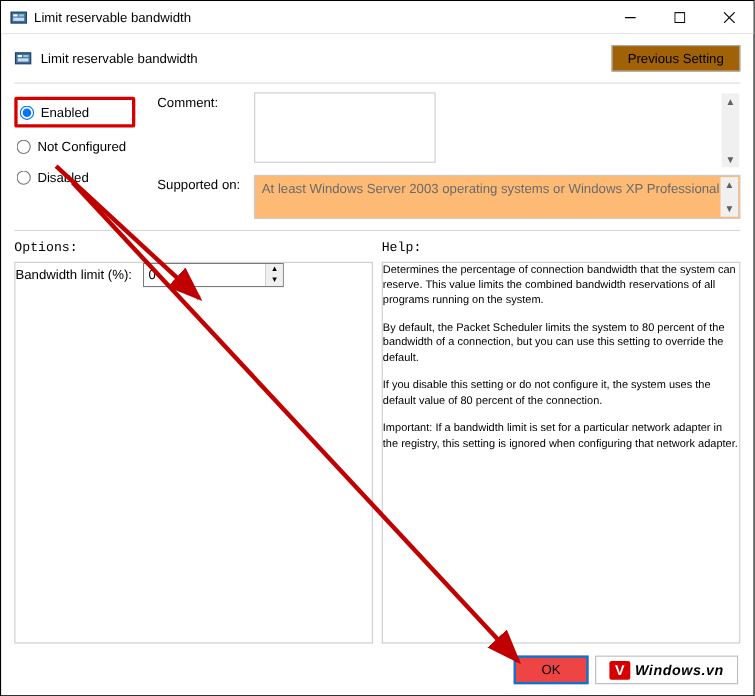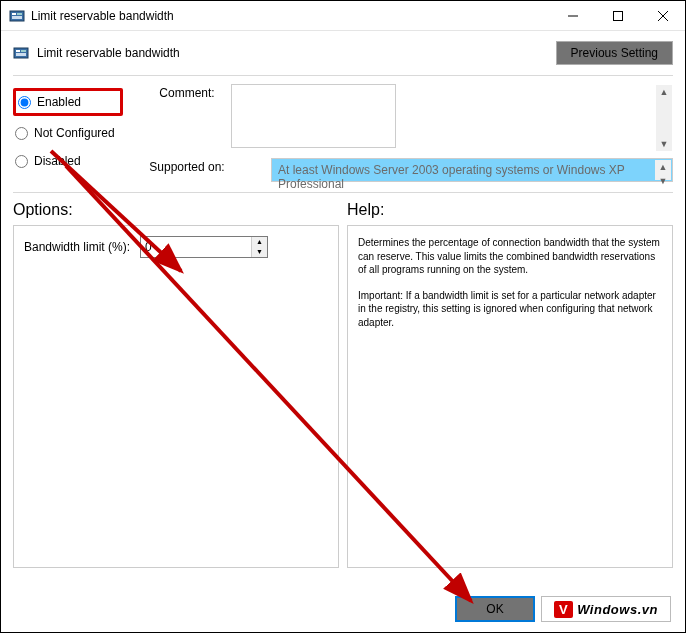--- a/index.html
+++ b/index.html
@@ -7,54 +7,54 @@
     
     .titlebar { height: 30px; background: #fff; border-bottom: 1px solid #e5e5e5; display: flex; align-items: center; padding: 0 0 0 8px; }
     .titlebar .icon-app { width: 16px; height: 16px; margin-right: 6px; display: inline-block; }
     .titlebar .title { font-size: 12px; flex: 1; }
     .winbtns { display: flex; height: 100%; }
     .winbtn { width: 45px; display: flex; align-items: center; justify-content: center; }
     
     .header-row { padding: 10px 12px; display: flex; align-items: center; }
     .header-row .icon-app { width: 16px; height: 16px; margin-right: 8px; }
     .header-row .subtitle { font-size: 12px; flex: 1; }
-    .btn { background: #737373; border: 1px solid #adadad; font-size: 12px; padding: 4px 14px; margin-left: 6px; cursor: pointer; }
+    .btn { background: #a16207; border: 1px solid #adadad; font-size: 12px; padding: 4px 14px; margin-left: 6px; cursor: pointer; }
     
     .divider { height: 1px; background: #d9d9d9; margin: 0 12px; }
     
     .config-area { padding: 8px 12px 4px 12px; display: flex; gap: 20px; }
     .radio-col { width: 110px; padding-top: 4px; }
     .radio-item { display: flex; align-items: center; font-size: 12px; padding: 4px 2px; margin-bottom: 6px; }
     .radio-item input { margin-right: 6px; }
     .highlight { border: 3px solid #d60000; border-radius: 2px; }
     
     .fields-col { flex: 1; }
     .field-row { display: flex; margin-bottom: 6px; }
-    .field-label { width: 88px; font-size: 12px; padding-top: 2px; text-align: center; }
+    .field-label { width: 88px; font-size: 12px; padding-top: 2px; }
     .comment-box { flex: 1; height: 64px; border: 1px solid #ccc; font-size: 12px; padding: 4px; resize: none; position: relative; }
-    .supported-box { flex: 1; height: 24px; border: 1px solid #ccc; font-size: 12px; padding: 4px 18px 4px 6px; background: #7dd3fc; color: #6b6b6b; position: relative; margin-left: 40px; }
+    .supported-box { flex: 1; height: 40px; border: 1px solid #ccc; font-size: 12px; padding: 4px 18px 4px 6px; background: #fdba74; color: #6b6b6b; position: relative; }
     .scroll-arrows { position: absolute; right: 1px; top: 1px; bottom: 1px; width: 16px; background: #f0f0f0; display: flex; flex-direction: column; justify-content: space-between; }
     .scroll-arrows span { font-size: 9px; text-align: center; color: #606060; line-height: 14px; }
     
     .lower { padding: 8px 12px 0 12px; display: flex; gap: 8px; height: 375px; }
     .options-col, .help-col { flex: 1; display: flex; flex-direction: column; }
-    .col-label { font-size: 16px; margin-bottom: 6px; }
-    .frame { border: 1px solid #ccc; flex: 1; padding: 10px; font-size: 12px; overflow: hidden; }
+    .col-label { font-size: 12px; margin-bottom: 6px; font-family: Liberation Mono, monospace; }
+    .frame { border: 1px solid #ccc; flex: 1; font-size: 12px; overflow: hidden; }
     
     .num-field { display: flex; align-items: center; gap: 10px; }
     .num-field label { font-size: 12px; }
     .num-input-wrap { display: flex; align-items: stretch; border: 1px solid #7a7a7a; height: 22px; }
     .num-input-wrap input { border: none; width: 110px; padding: 0 4px; font-size: 12px; outline: none; }
     .spinner { width: 16px; border-left: 1px solid #ccc; display: flex; flex-direction: column; }
     .spinner span { flex: 1; font-size: 7px; text-align: center; line-height: 10px; background: #f0f0f0; }
     
     .help-text p { font-size: 10px; line-height: 1.35; margin-bottom: 12px; }
     
     .footer { position: absolute; bottom: 10px; right: 14px; display: flex; align-items: center; gap: 6px; }
-    .btn-ok { width: 80px; text-align: center; border: 2px solid #0078d7; background: #737373; }
+    .btn-ok { width: 68px; text-align: center; border: 2px solid #0078d7; background: #ef4444; }
     .watermark { width: 130px; height: 26px; background: #fff; border: 1px solid #bbb; display: flex; align-items: center; justify-content: center; font-size: 13px; font-weight: bold; font-style: italic; letter-spacing: 0.5px; }
     .watermark .vbox { background: #d60000; color: #fff; padding: 1px 5px; margin-right: 4px; font-style: normal; border-radius: 2px; font-weight: bold; }
     
     svg.arrow { position: absolute; pointer-events: none; }
   </style>
 </head>
 <body>
 
 <div class="titlebar">
   <span class="icon-app">
@@ -155,20 +155,22 @@
               <span>▼</span>
             </div>
         </div>
       </div>
     </div>
   </div>
   <div class="help-col">
     <div class="col-label">Help:</div>
     <div class="frame help-text">
       <p>Determines the percentage of connection bandwidth that the system can reserve. This value limits the combined bandwidth reservations of all programs running on the system.</p>
+      <p>By default, the Packet Scheduler limits the system to 80 percent of the bandwidth of a connection, but you can use this setting to override the default.</p>
+      <p>If you disable this setting or do not configure it, the system uses the default value of 80 percent of the connection.</p>
       <p>Important: If a bandwidth limit is set for a particular network adapter in the registry, this setting is ignored when configuring that network adapter.</p>
     </div>
   </div>
 </div>
 
 <div class="footer">
   <button class="btn btn-ok">OK</button>
   <div class="watermark">
     <span class="vbox">V</span>
     <span>Windows.vn</span>

